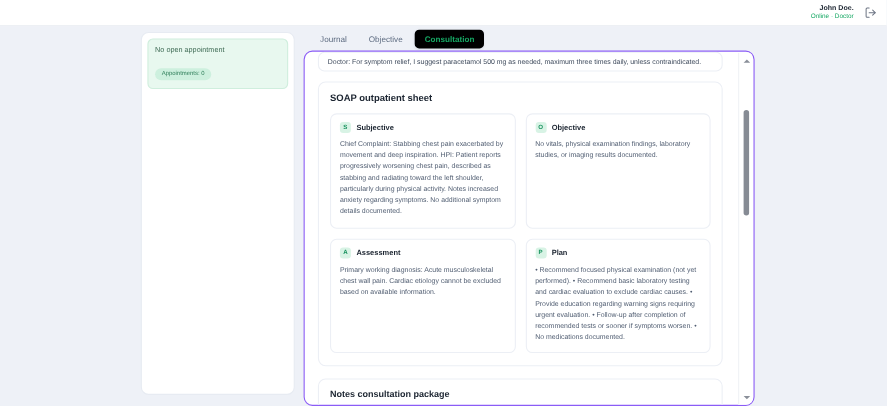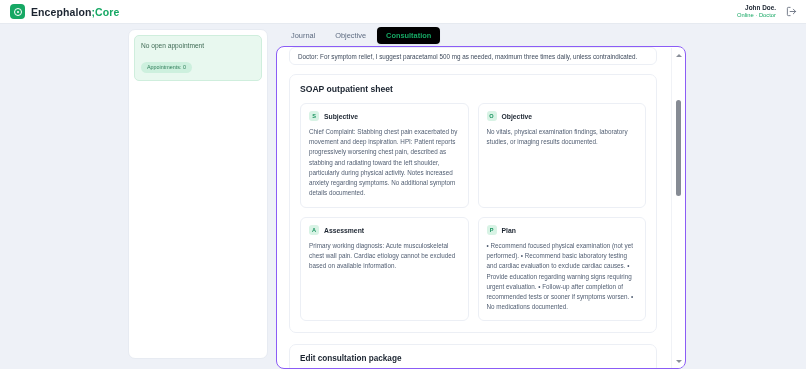--- a/index.html
+++ b/index.html
@@ -182,26 +182,20 @@
   .sb-thumb {
     position: absolute; left: 4px; top: 52px;
     width: 5px; height: 96px; border-radius: 3px;
     background: #868b94; cursor: pointer;
   }
 </style>
 </head>
 <body>
 
 <div class="topbar">
-  <div class="brand">
-    <span class="brand-logo">
-      <span class="ring"></span>
-    </span>
-    <span class="brand-text"><span>Encephalon</span><span class="accent">;Core</span></span>
-  </div>
 
   <div class="topbar-right">
     <div class="user-block">
       <div class="user-name">John Doe.</div>
       <div class="user-status">Online · Doctor</div>
     </div>
     <div class="logout-btn">
       <svg width="11" height="11" viewBox="0 0 24 24" fill="none" stroke="#6b7382" stroke-width="2" stroke-linecap="round" stroke-linejoin="round">
         <path d="M9 21H5a2 2 0 0 1-2-2V5a2 2 0 0 1 2-2h4"></path>
         <polyline points="16 17 21 12 16 7"></polyline>
@@ -269,21 +263,21 @@
               <div class="soap-head">
                 <span class="soap-badge">P</span>
                 <span class="soap-label">Plan</span>
               </div>
               <div class="soap-body">• Recommend focused physical examination (not yet performed). • Recommend basic laboratory testing and cardiac evaluation to exclude cardiac causes. • Provide education regarding warning signs requiring urgent evaluation. • Follow-up after completion of recommended tests or sooner if symptoms worsen. • No medications documented.</div>
             </div>
           </div>
         </div>
 
         <div class="edit-pkg">
-          <div class="edit-pkg-title">Edit consultation package</div>
+          <div class="edit-pkg-title">Notes consultation package</div>
         </div>
 
       </div>
 
       <div class="scrollbar">
         <div class="sb-arrow up">
             <i></i>
           </div>
         <div class="sb-thumb"></div>
         <div class="sb-arrow down">

